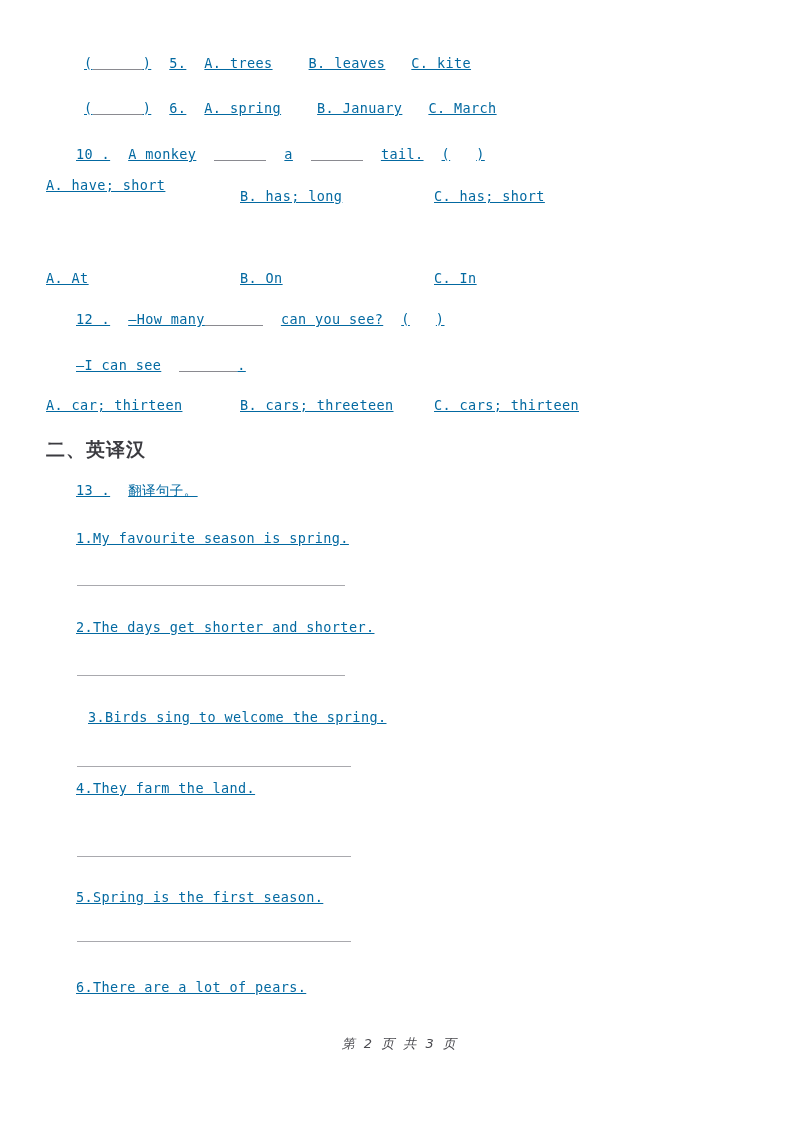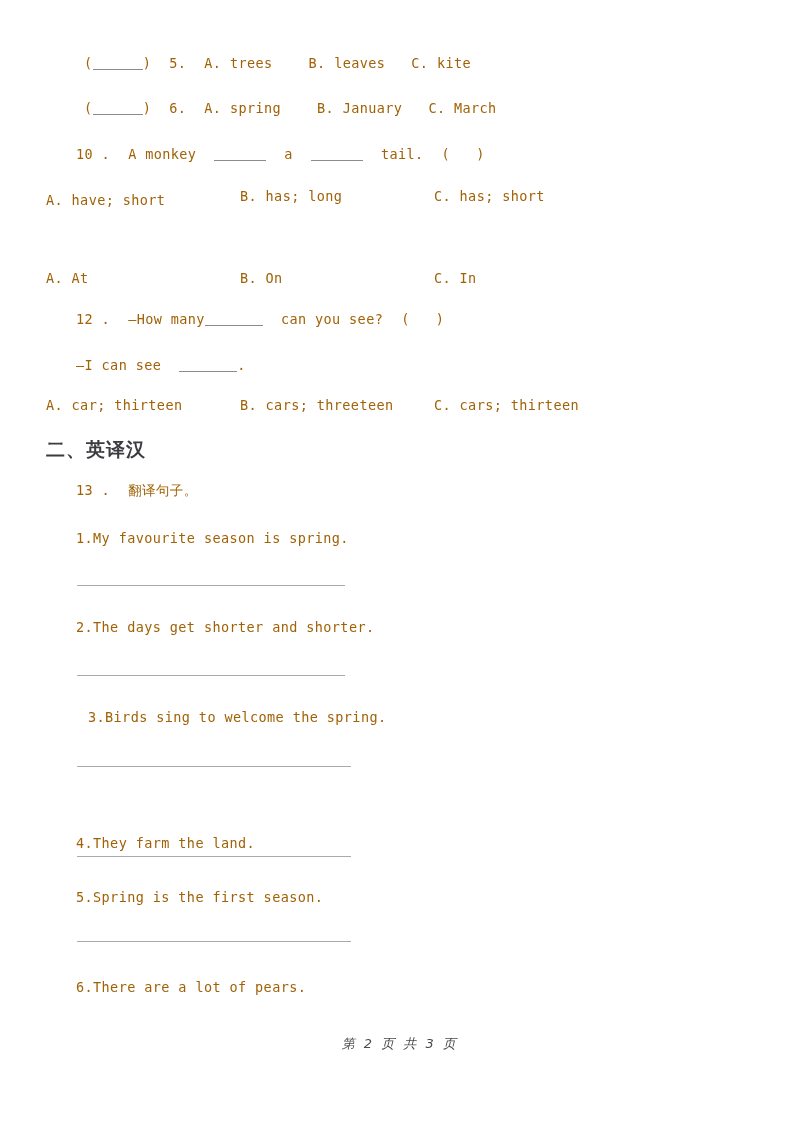--- a/index.html
+++ b/index.html
@@ -22,22 +22,23 @@
     background: #ffffff;
   }
 
   
   .row {
     position: absolute;
     white-space: nowrap;
     font-family: "DejaVu Sans Mono", "Liberation Mono", monospace;
     font-size: 13.5px;
     letter-spacing: 0.4px;
-    color: #a16207;
+    color: #0369a1;
     line-height: 1.1;
+    text-decoration: underline;
   }
   .row.opt {
     font-size: 13.5px;
   }
   .row.q {
     font-size: 13.5px;
   }
 
   
   .blank {
@@ -103,21 +104,21 @@
   </div>
 
   <div class="row" style="left:84px; top:101px;">
     <span class="paren">(</span><span class="blank b-brk"></span><span class="paren">)</span><span class="gap-s"></span><span>6.</span><span class="gap-s"></span><span>A. spring</span><span class="gap-l"></span><span>B. January</span><span class="gap-m"></span><span>C. March</span>
   </div>
 
   <div class="row q" style="left:76px; top:147px;">
     <span>10 .</span><span class="gap-s"></span><span>A monkey</span><span class="gap-s"></span><span class="blank b-md"></span><span class="gap-s"></span><span>a</span><span class="gap-s"></span><span class="blank b-md"></span><span class="gap-s"></span><span>tail.</span><span class="gap-s"></span><span class="paren">(</span><span class="gap-m"></span><span class="paren">)</span>
   </div>
 
-  <div class="row opt" style="left:46px; top:193px;">A. have; short</div>
+  <div class="row opt" style="left:46px; top:178px;">A. have; short</div>
   <div class="row opt" style="left:240px; top:189px;">B. has; long</div>
   <div class="row opt" style="left:434px; top:189px;">C. has; short</div>
 
 
   <div class="row opt" style="left:46px; top:271px;">A. At</div>
   <div class="row opt" style="left:240px; top:271px;">B. On</div>
   <div class="row opt" style="left:434px; top:271px;">C. In</div>
 
   <div class="row q" style="left:76px; top:312px;">
     <span>12 .</span><span class="gap-s"></span><span>—How many</span><span class="blank b-xl"></span><span class="gap-s"></span><span>can you see?</span><span class="gap-s"></span><span class="paren">(</span><span class="gap-m"></span><span class="paren">)</span>
@@ -139,21 +140,21 @@
 
   <div class="row q" style="left:76px; top:531px;">1.My favourite season is spring.</div>
   <div class="answer-rule" style="left:77px; top:585px; width:268px;"></div>
 
   <div class="row q" style="left:76px; top:620px;">2.The days get shorter and shorter.</div>
   <div class="answer-rule" style="left:77px; top:675px; width:268px;"></div>
 
   <div class="row q" style="left:88px; top:710px;">3.Birds sing to welcome the spring.</div>
   <div class="answer-rule" style="left:77px; top:766px; width:274px;"></div>
 
-  <div class="row q" style="left:76px; top:836px;">4.They farm the land.</div>
+  <div class="row q" style="left:76px; top:781px;">4.They farm the land.</div>
   <div class="answer-rule" style="left:77px; top:856px; width:274px;"></div>
 
   <div class="row q" style="left:76px; top:890px;">5.Spring is the first season.</div>
   <div class="answer-rule" style="left:77px; top:941px; width:274px;"></div>
 
   <div class="row q" style="left:76px; top:980px;">6.There are a lot of pears.</div>
 
   <div class="footer" style="top:1035px;">第 2 页 共 3 页</div>
 
 </div>

